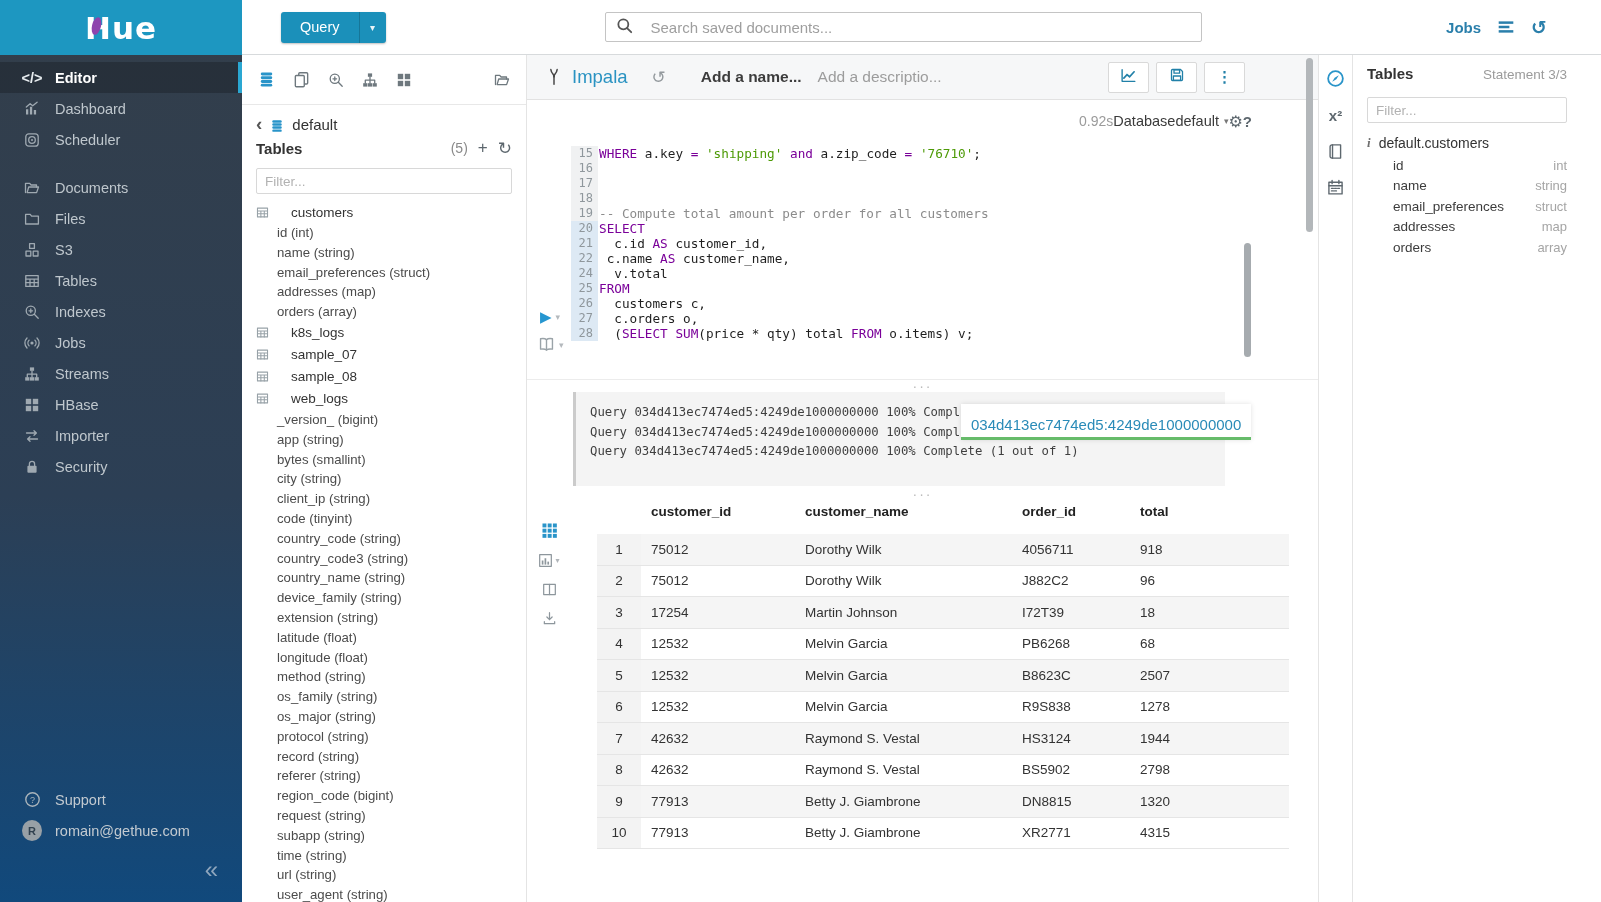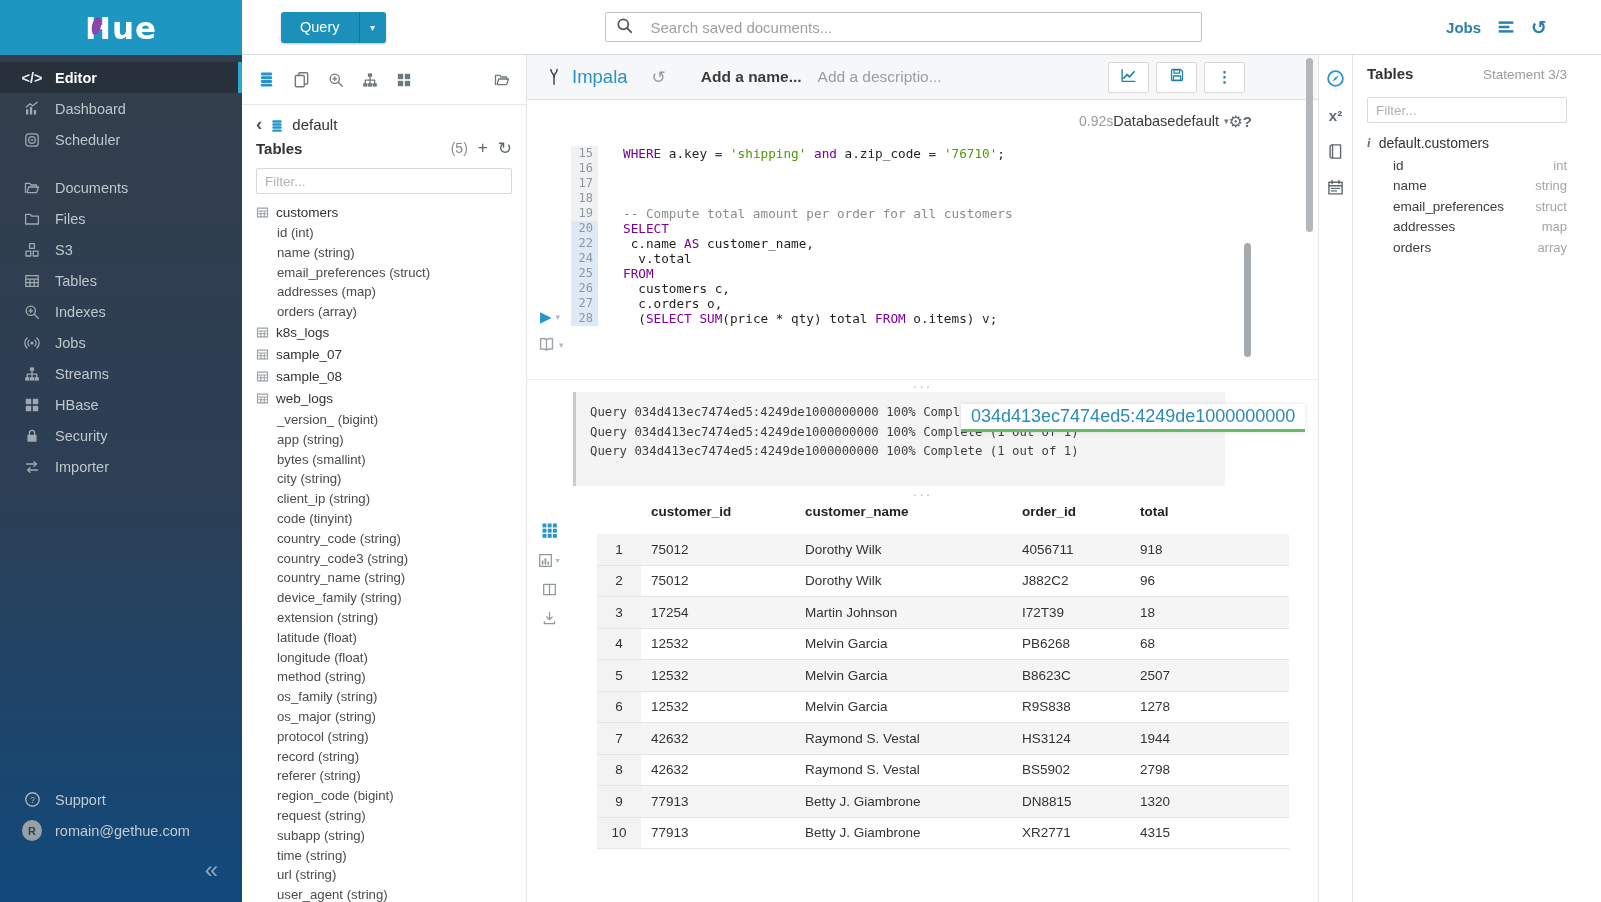--- a/index.html
+++ b/index.html
@@ -66,21 +66,21 @@
   .tables-head { height:26px; display:flex; align-items:center; padding:0 14px; }
   .tables-head .tt { font-size:15px; font-weight:bold; color:#333; }
   .tables-head .right { margin-left:auto; display:flex; align-items:center; gap:10px; }
   .tables-head .cnt { color:#8a8a8a; font-size:14px; }
   .tables-head .op { color:#5d676e; font-size:17px; cursor:pointer; line-height:14px; }
   .filter-wrap { padding:7px 14px 7px; }
   .filter-input { width:100%; height:26px; border:1px solid #d8d8d8; border-radius:2px; padding:1px 8px;
     font-size:13.5px; color:#333; outline:none; font-family:"Liberation Sans",sans-serif; }
   .filter-input::placeholder { color:#b2b2b2; }
   .tree { flex:1; overflow:hidden; padding-left:14px; }
-  .tree-table { height:22px; display:flex; align-items:center; gap:7px; font-size:13.5px; color:#333; cursor:pointer; }
+  .tree-table { height:22px; display:flex; align-items:center; gap:22px; font-size:13.5px; color:#333; cursor:pointer; }
   .tree-table .ticon { color:#98a2a8; display:flex; }
   .tree-col { height:19.8px; line-height:19.8px; padding-left:21px; font-size:13.2px; color:#4b4b4b; cursor:pointer;
     white-space:nowrap; }
 
   
   .editor-col { flex:1; display:flex; flex-direction:column; background:#fff; position:relative; overflow:hidden; }
   .editor-head { height:45px; background:#f6f7f8; border-bottom:1px solid #e2e2e2; display:flex;
     align-items:center; padding:0 73px 0 18px; }
   .impala-icon { color:#454545; display:flex; margin-right:9px; }
   .engine-name { font-size:18.5px; color:#2a93c2; cursor:pointer; }
@@ -99,21 +99,21 @@
   .tb-dbsel { color:#3a3a3a; font-size:14.5px; display:flex; align-items:center; gap:5px; cursor:pointer; }
   .tb-dbsel .car { font-size:9px; color:#777; }
   .tb-gear { color:#5d676e; font-size:16px; cursor:pointer; font-family:"DejaVu Sans",sans-serif; }
   .tb-help { color:#5d676e; font-size:15px; font-weight:bold; cursor:pointer; }
 
   .code-area { height:238px; position:relative; border-bottom:1px solid #ececec; padding-top:4px; cursor:text; }
   .code-line { display:flex; height:15px; line-height:15px; font-family:"DejaVu Sans Mono",monospace; font-size:12.7px; }
   .gut { width:27px; margin-left:44px; background:#f0f1f2; color:#8f979c; text-align:right;
     padding-right:5px; font-size:12px; flex:0 0 27px; }
   .gut.on { background:#dde9f4; }
-  .code-text { padding-left:1px; white-space:pre; color:#1f1f1f;margin-left:24px; }
+  .code-text { padding-left:1px; white-space:pre; color:#1f1f1f; }
   .tok-k { color:#7a0099; }
   .tok-s { color:#4d9a06; }
   .tok-c { color:#8c8c8c; }
   .tok-p { color:#1f1f1f; }
   .ed-play { position:absolute; left:13px; top:166px; display:flex; align-items:center; gap:4px; cursor:pointer; }
   .ed-play .tri { color:#2696d0; font-size:15px; }
   .ed-play .car, .ed-book .car { color:#b4b9bd; font-size:9px; }
   .ed-book { position:absolute; left:11px; top:194px; display:flex; align-items:center; gap:4px;
     color:#9aa3a8; cursor:pointer; }
   .ed-scroll { position:absolute; left:717px; top:101px; width:7px; height:114px; background:#a6abaf;
@@ -121,22 +121,22 @@
 
   .grip { height:12px; display:flex; align-items:center; justify-content:center; color:#bbb;
     font-size:14px; letter-spacing:2px; cursor:row-resize; }
   .grip2 { height:16px; }
   .grip .dots { line-height:6px; }
 
   .log-area { margin-left:46px; width:652px; height:94px; background:#f4f4f4; border-left:3px solid #cbcbcb;
     position:relative; padding:11px 0 0 14px; font-family:"DejaVu Sans Mono",monospace; font-size:12.3px;
     color:#3f3f3f; line-height:19.5px; }
   .log-line { white-space:nowrap; overflow:hidden; }
-  .log-tooltip { position:absolute; left:385px; top:12px; background:#fff; padding:3px 10px 2px;
-    font-family:"Liberation Sans",sans-serif; font-size:18px; color:#2a8bb8;
+  .log-tooltip { position:absolute; left:385px; top:12px; background:#fff; padding:11px 10px 2px;
+    font-family:"Liberation Sans",sans-serif; font-size:15px; color:#2a8bb8;
     border-bottom:3px solid #66bb6a; box-shadow:0 0 5px rgba(0,0,0,.12); white-space:nowrap; cursor:pointer; }
 
   .tabs { height:44px; display:flex; align-items:stretch; padding-left:58px; }
   .tab { position:relative; display:flex; align-items:center; padding:0 4px; margin-right:76px;
     color:#5c6b74; font-size:15px; cursor:pointer; white-space:nowrap; }
   .tab.active::after { content:""; position:absolute; left:-28px; right:-28px; bottom:0; height:3px; background:#1d9bc4; }
 
   .results { flex:1; display:flex; padding-top:2px; overflow:hidden; }
   .res-rail { width:44px; flex:0 0 44px; display:flex; flex-direction:column; align-items:center;
     padding-top:18px; gap:14px; color:#8d969c; }
@@ -288,34 +288,34 @@
               <rect x="8.8" y="1.8" width="5.4" height="5.4" fill="currentColor"></rect>
               <rect x="1.8" y="8.8" width="5.4" height="5.4" fill="currentColor"></rect>
               <rect x="8.8" y="8.8" width="5.4" height="5.4" fill="currentColor"></rect>
             </svg>
           </span>
           <span>HBase</span>
         </div>
         <div class="side-item">
           <span class="sicon">
             <svg viewBox="0 0 16 16" width="16" height="16" xmlns="http://www.w3.org/2000/svg">
+              <path d="M2.5 5h9.7M10 2.8L12.4 5 10 7.2" stroke="currentColor" fill="none" stroke-width="1.3" stroke-linecap="round" stroke-linejoin="round"></path>
+              <path d="M13.5 11H3.8M6 8.8L3.6 11 6 13.2" stroke="currentColor" fill="none" stroke-width="1.3" stroke-linecap="round" stroke-linejoin="round"></path>
+            </svg>
+          </span>
+          <span>Importer</span>
+        </div>
+        <div class="side-item">
+          <span class="sicon">
+            <svg viewBox="0 0 16 16" width="16" height="16" xmlns="http://www.w3.org/2000/svg">
               <rect x="3.4" y="6.8" width="9.2" height="7" rx="1" fill="currentColor"></rect>
               <path d="M5.4 6.8V4.9a2.6 2.6 0 015.2 0v1.9" stroke="currentColor" fill="none" stroke-width="1.3" stroke-linecap="round" stroke-linejoin="round"></path>
             </svg>
           </span>
           <span>Security</span>
-        </div>
-        <div class="side-item">
-          <span class="sicon">
-            <svg viewBox="0 0 16 16" width="16" height="16" xmlns="http://www.w3.org/2000/svg">
-              <path d="M2.5 5h9.7M10 2.8L12.4 5 10 7.2" stroke="currentColor" fill="none" stroke-width="1.3" stroke-linecap="round" stroke-linejoin="round"></path>
-              <path d="M13.5 11H3.8M6 8.8L3.6 11 6 13.2" stroke="currentColor" fill="none" stroke-width="1.3" stroke-linecap="round" stroke-linejoin="round"></path>
-            </svg>
-          </span>
-          <span>Importer</span>
         </div>
       </nav>
     <div class="side-bottom">
       <div class="side-brow">
         <span class="sicon">
             <svg viewBox="0 0 16 16" width="17" height="17" xmlns="http://www.w3.org/2000/svg">
               <circle cx="8" cy="8" r="6.3" stroke="currentColor" fill="none" stroke-width="1.3" stroke-linecap="round" stroke-linejoin="round"></circle>
               <text x="8" y="11.2" text-anchor="middle" font-size="8.5" fill="currentColor" font-family="sans-serif">?</text>
             </svg>
           </span>
@@ -576,20 +576,24 @@
             </div>
             <div class="code-line">
               <span class="gut">19</span>
               <span class="code-text"><span class="tok-c">-- Compute total amount per order for all customers</span></span>
             </div>
             <div class="code-line">
               <span class="gut on">20</span>
               <span class="code-text"><span class="tok-k">SELECT</span></span>
             </div>
             <div class="code-line">
+              <span class="gut on">21</span>
+              <span class="code-text"><span class="tok-p">  c.id </span><span class="tok-k">AS</span><span class="tok-p"> customer_id,</span></span>
+            </div>
+            <div class="code-line">
               <span class="gut on">22</span>
               <span class="code-text"><span class="tok-p"> c.name </span><span class="tok-k">AS</span><span class="tok-p"> customer_name,</span></span>
             </div>
             <div class="code-line">
               <span class="gut on">24</span>
               <span class="code-text"><span class="tok-p">  v.total</span></span>
             </div>
             <div class="code-line">
               <span class="gut on">25</span>
               <span class="code-text"><span class="tok-k">FROM</span></span>

